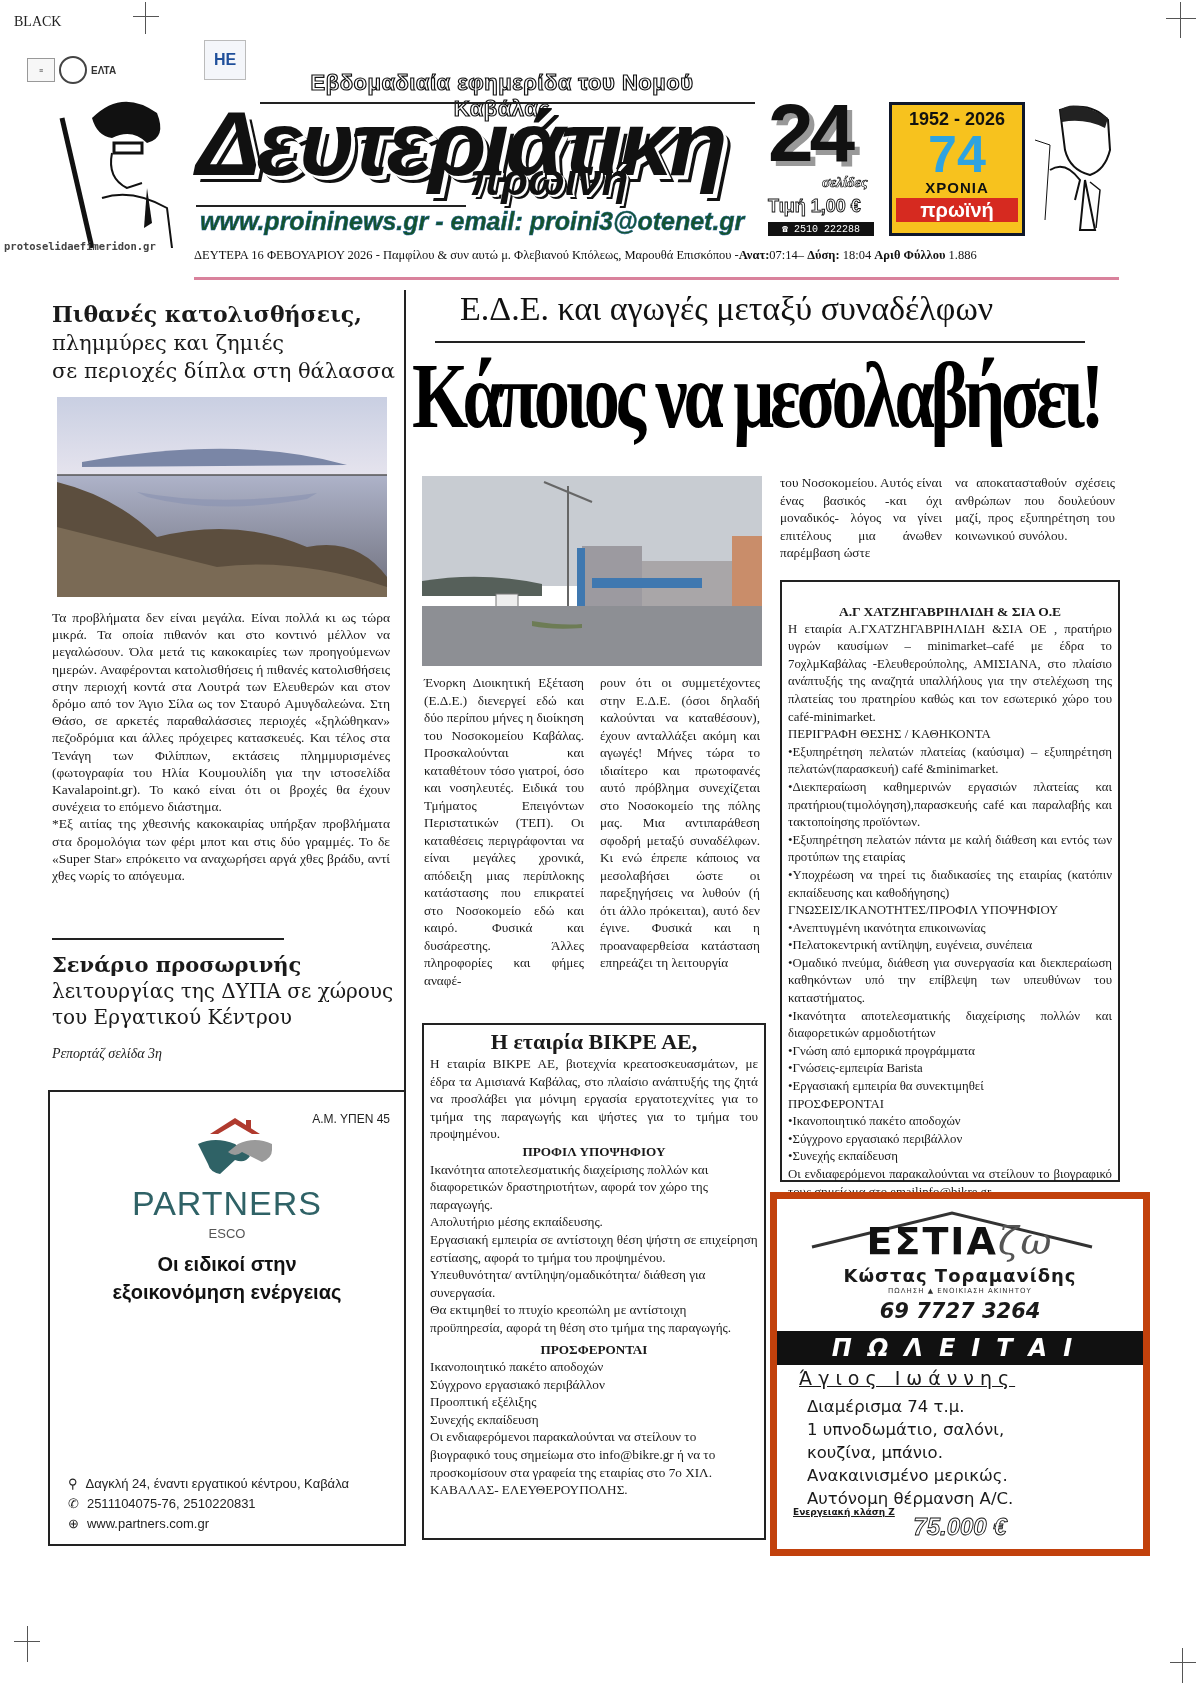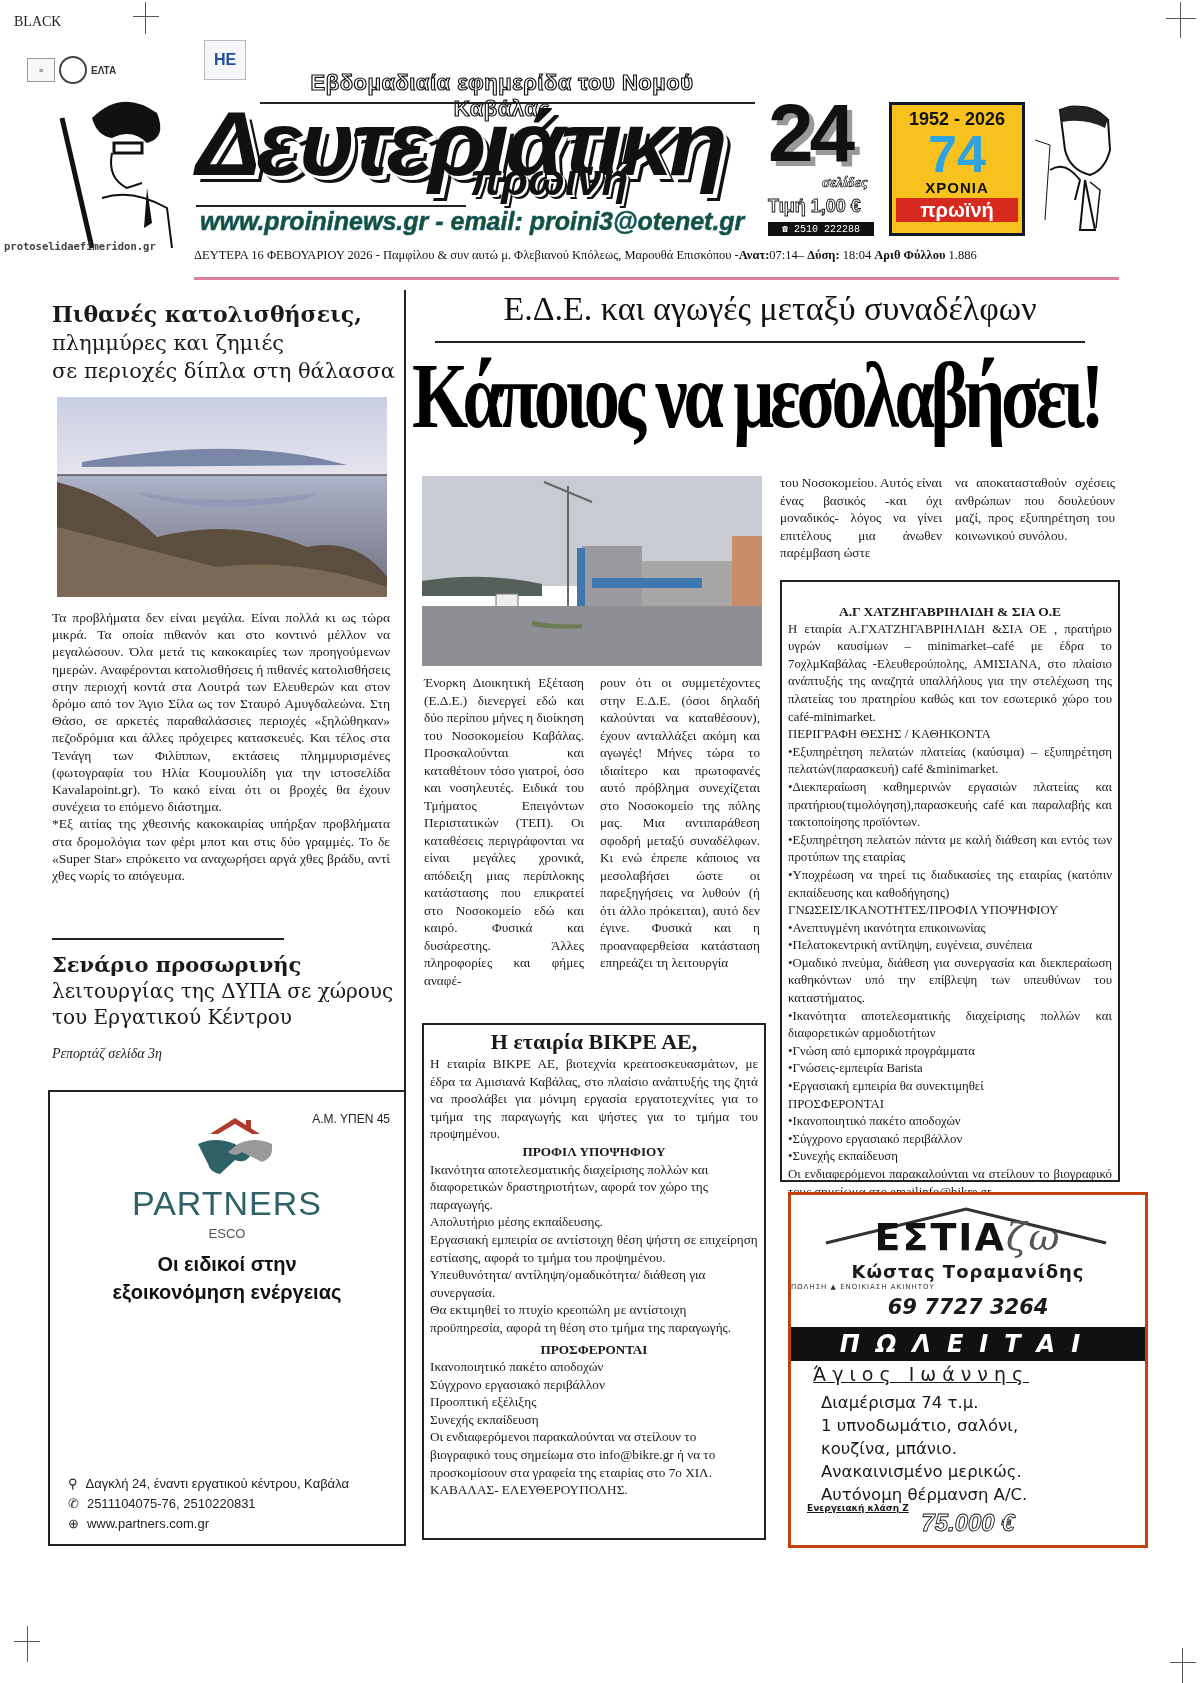--- a/index.html
+++ b/index.html
@@ -49,45 +49,45 @@
   .partners .am{position:absolute;right:14px;top:20px;font-size:12px;color:#222;}
   .partners .logo{position:absolute;left:140px;top:22px;width:90px;height:70px;}
   .partners .name{position:absolute;left:0;right:0;top:92px;text-align:center;font-size:34px;color:#2f6266;letter-spacing:1px;}
   .partners .esco{position:absolute;left:0;right:0;top:134px;text-align:center;font-size:13px;color:#555;}
   .partners .slogan{position:absolute;left:0;right:0;top:158px;text-align:center;font-size:20px;font-weight:bold;line-height:28px;color:#111;}
   .partners ul{position:absolute;left:22px;top:218px;margin:0;padding:0;list-style:none;font-size:14.5px;line-height:19.5px;color:#111;}
   .partners .contact{position:absolute;left:18px;top:382px;font-size:13px;line-height:20px;color:#222;}
   .partners .contact div{display:flex;gap:8px;align-items:center;}
   
   .center-vrule{left:404px;top:290px;height:1250px;}
-  .kicker{left:460px;top:290px;width:620px;text-align:center;font-family:"Liberation Serif",serif;font-size:34px;color:#111;}
+  .kicker{left:460px;top:290px;width:620px;font-family:"Liberation Serif",serif;font-size:34px;color:#111;}
   .kicker-rule{left:435px;top:341px;width:650px;height:2px;background:#222;}
   .main-hl{left:412px;top:350px;width:730px;font-family:"Liberation Serif",serif;font-weight:bold;font-size:84px;letter-spacing:-5px;line-height:1;color:#000;transform:scaleX(0.86) scaleY(1.1);transform-origin:left top;white-space:nowrap;}
   .img-hosp{left:422px;top:476px;width:340px;height:190px;}
   .col{font-family:"Liberation Serif",serif;font-size:13.2px;line-height:17.5px;text-align:justify;}
   .colA{left:424px;top:674px;width:160px;}
   .colB{left:600px;top:674px;width:160px;}
   .colC{left:780px;top:474px;width:162px;}
   .colD{left:955px;top:474px;width:160px;}
   
   .bikre{left:422px;top:1023px;width:344px;height:517px;border:2px solid #222;padding:4px 6px;box-sizing:border-box;font-family:"Liberation Serif",serif;font-size:13.2px;line-height:17.6px;}
   .bikre .title{font-size:22px;font-weight:bold;text-align:center;line-height:26px;}
   .bikre .sec{font-weight:bold;text-align:center;}
   .bikre p{margin:0;}
   
   .hatz{left:780px;top:580px;width:340px;height:602px;border:2px solid #222;padding:21px 6px;box-sizing:border-box;font-family:"Liberation Serif",serif;font-size:12.8px;line-height:17.6px;text-align:justify;}
   .hatz .title{font-weight:bold;text-align:center;font-size:13.5px;}
   .hatz p{margin:0;}
   
-  .estia{left:788px;top:1192px;width:354px;height:350px;border:3px solid #c2410c;background:#fff;font-family:"DejaVu Sans",sans-serif;overflow:hidden;}
+  .estia{left:770px;top:1192px;width:354px;height:350px;border:7px solid #c2410c;background:#fff;font-family:"DejaVu Sans",sans-serif;overflow:hidden;padding-left:12px;}
   .estia .roof{position:absolute;left:30px;top:10px;width:290px;height:40px;}
   .estia .brand{position:absolute;left:0;right:0;top:20px;text-align:center;font-size:38px;font-weight:bold;letter-spacing:2px;color:#111;}
   .estia .brand span{font-style:italic;color:#555;font-weight:normal;font-family:"DejaVu Serif",serif;}
   .estia .agent{position:absolute;left:0;right:0;top:66px;text-align:center;font-size:18px;font-weight:bold;letter-spacing:1px;}
-  .estia .agent-sub{position:absolute;left:0;right:0;top:88px;font-size:7px;letter-spacing:1px;color:#333;}
+  .estia .agent-sub{position:absolute;left:0;right:0;top:88px;text-align:center;font-size:7px;letter-spacing:1px;color:#333;}
   .estia .phone{position:absolute;left:0;right:0;top:100px;text-align:center;font-size:21px;font-weight:bold;font-style:italic;}
   .estia .sale{position:absolute;left:0;right:0;top:132px;height:34px;background:#111;color:#fff;text-align:center;font-size:24px;font-weight:bold;font-style:italic;letter-spacing:16px;line-height:34px;}
   .estia .loc{position:absolute;left:22px;top:168px;font-size:19px;letter-spacing:6px;text-decoration:underline;}
   .estia .desc{position:absolute;left:30px;top:196px;font-size:16.5px;line-height:23px;}
   .estia .energy{position:absolute;left:16px;top:308px;font-size:9px;font-weight:bold;text-decoration:underline;}
   .estia .price{position:absolute;left:0;right:0;top:314px;text-align:center;font-size:24px;font-weight:bold;font-style:italic;}
 </style>
 </head>
 <body>
 

